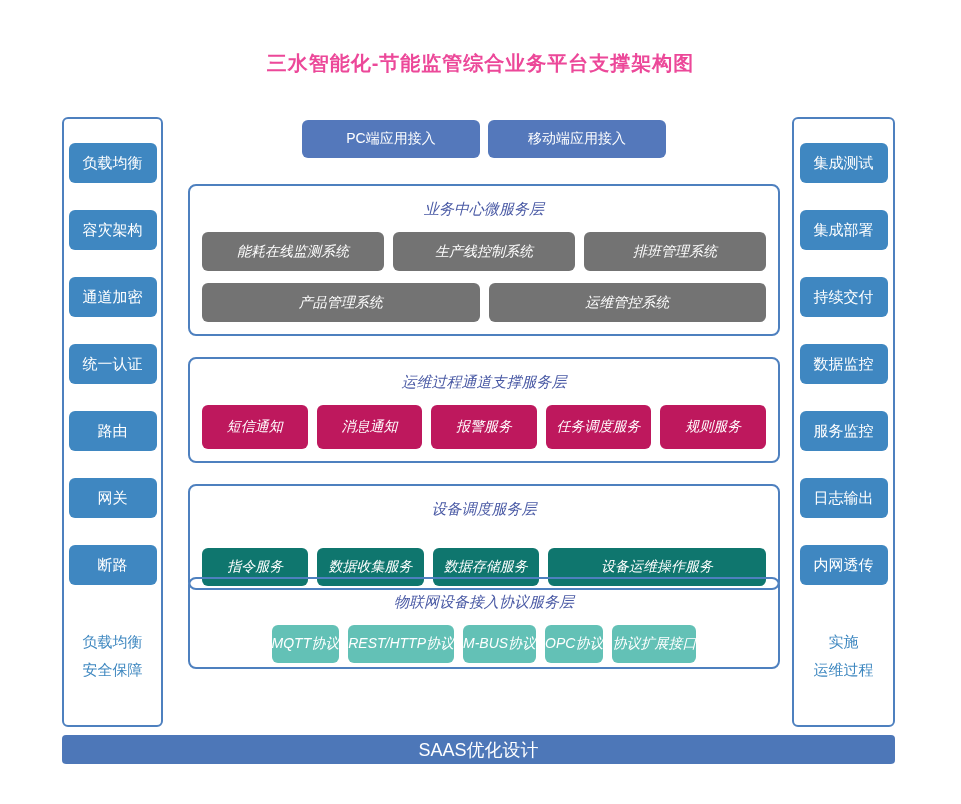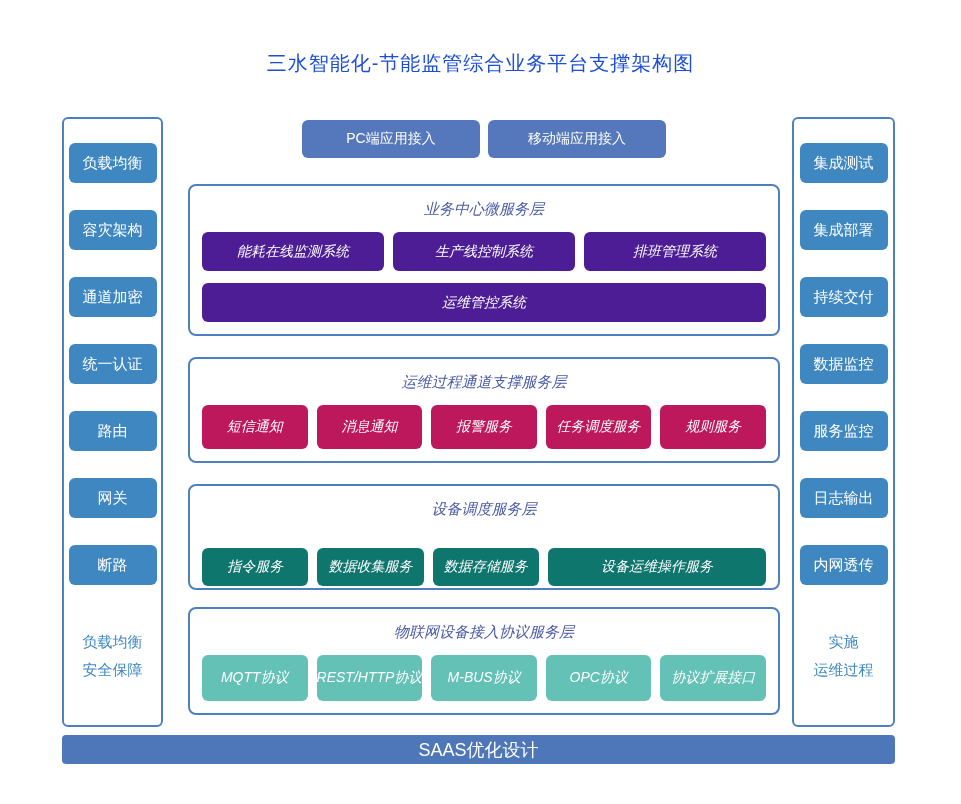--- a/index.html
+++ b/index.html
@@ -2,21 +2,21 @@
 <html><head>
 <meta charset="utf-8">
 <style>
   html,body{margin:0;padding:0;background:#ffffff;}
   .page{
     position:relative;width:961px;height:804px;background:#ffffff;
     font-family:"Liberation Sans","DejaVu Sans",sans-serif;overflow:hidden;
   }
   .title{
     position:absolute;top:50px;left:0;width:100%;text-align:center;
-    font-size:20px;font-weight:normal;color:#1d4ed8;letter-spacing:1px;
+    font-size:20px;font-weight:bold;color:#ec4899;letter-spacing:1px;
   }
   
   .side-panel{
     position:absolute;top:117px;height:610px;width:101px;
     border:2px solid #4e80bf;border-radius:6px;box-sizing:border-box;
     display:flex;flex-direction:column;align-items:center;padding-top:24px;gap:27px;
   }
   .side-panel.left{left:62px;}
   .side-panel.right{left:792px;width:103px;}
   .box{
@@ -41,22 +41,22 @@
   }
   .layer-title{
     text-align:center;color:#4a5aa5;font-size:15px;line-height:22px;flex:none;
   }
   .layer-row{display:flex;gap:9px;flex:1;}
   .layer-row .box{flex:1;height:auto;min-height:38px;}
   .layer-row .box.wide{flex:2.05;}
   #layer-business{top:184px;height:152px;}
   #layer-channel{top:357px;height:106px;}
   #layer-dispatch{top:484px;height:106px;}
-  #layer-protocol{top:607px;height:108px;}
-  .c-business{background:#4c1d95;}
+  #layer-protocol{top:577px;height:92px;align-items:center;}
+  .c-business{background:#737373;}
   .c-channel{background:#be185d;}
   .c-dispatch{background:#0f766e;margin-top:16px;}
   .c-protocol{background:#63c1b6;}
   
   .bottom-bar{
     position:absolute;left:62px;top:735px;width:833px;height:29px;
     background:#4d77b8;border-radius:4px;color:#ffffff;font-size:18px;
     display:flex;align-items:center;justify-content:center;
   }
 </style>
@@ -101,20 +101,21 @@
   </div>
 
   <div class="layer" id="layer-business">
     <div class="layer-title">业务中心微服务层</div>
     <div class="layer-row">
       <div class="box c-business">能耗在线监测系统</div>
       <div class="box c-business">生产线控制系统</div>
       <div class="box c-business">排班管理系统</div>
     </div>
     <div class="layer-row">
+      <div class="box c-business">产品管理系统</div>
       <div class="box c-business">运维管控系统</div>
     </div>
   </div>
 
   <div class="layer" id="layer-channel">
     <div class="layer-title">运维过程通道支撑服务层</div>
     <div class="layer-row">
       <div class="box c-channel">短信通知</div>
       <div class="box c-channel">消息通知</div>
       <div class="box c-channel">报警服务</div>

